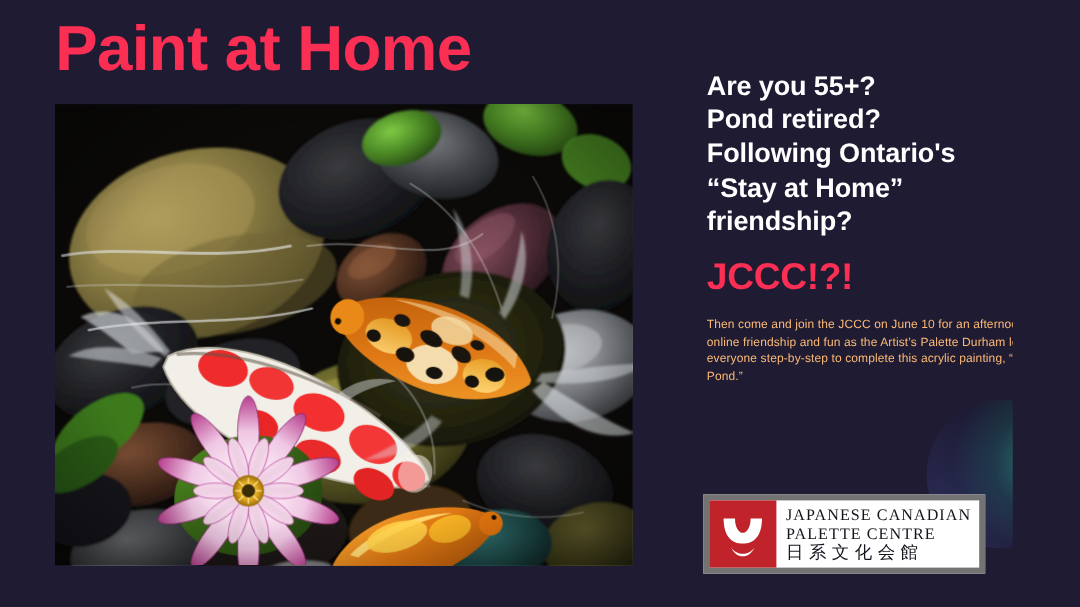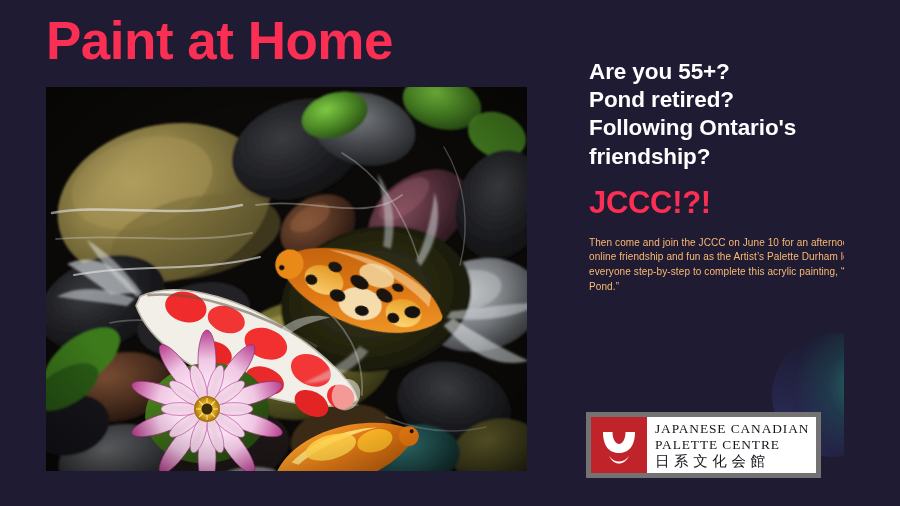--- a/index.html
+++ b/index.html
@@ -443,20 +443,21 @@
       </radialGradient>
       <rect width="481" height="384" fill="url(#vig)"></rect>
     </svg>
   </div>
 
   <div class="right-col">
     <div class="headline">
       <div>Are you 55+?</div>
       <div>Pond retired?</div>
       <div>Following Ontario's</div>
+      <div>“Stay at Home”</div>
       <div>friendship?</div>
     </div>
 
     <div class="bored">JCCC!?!</div>
 
     <div class="body-copy">Then come and join the JCCC  on June 10 for an afternoon of online friendship and fun as the Artist’s Palette Durham leads everyone step-by-step to complete this acrylic painting, “Calm Koi Pond.”</div>
   </div>
 
   <div class="logo-row">
 

